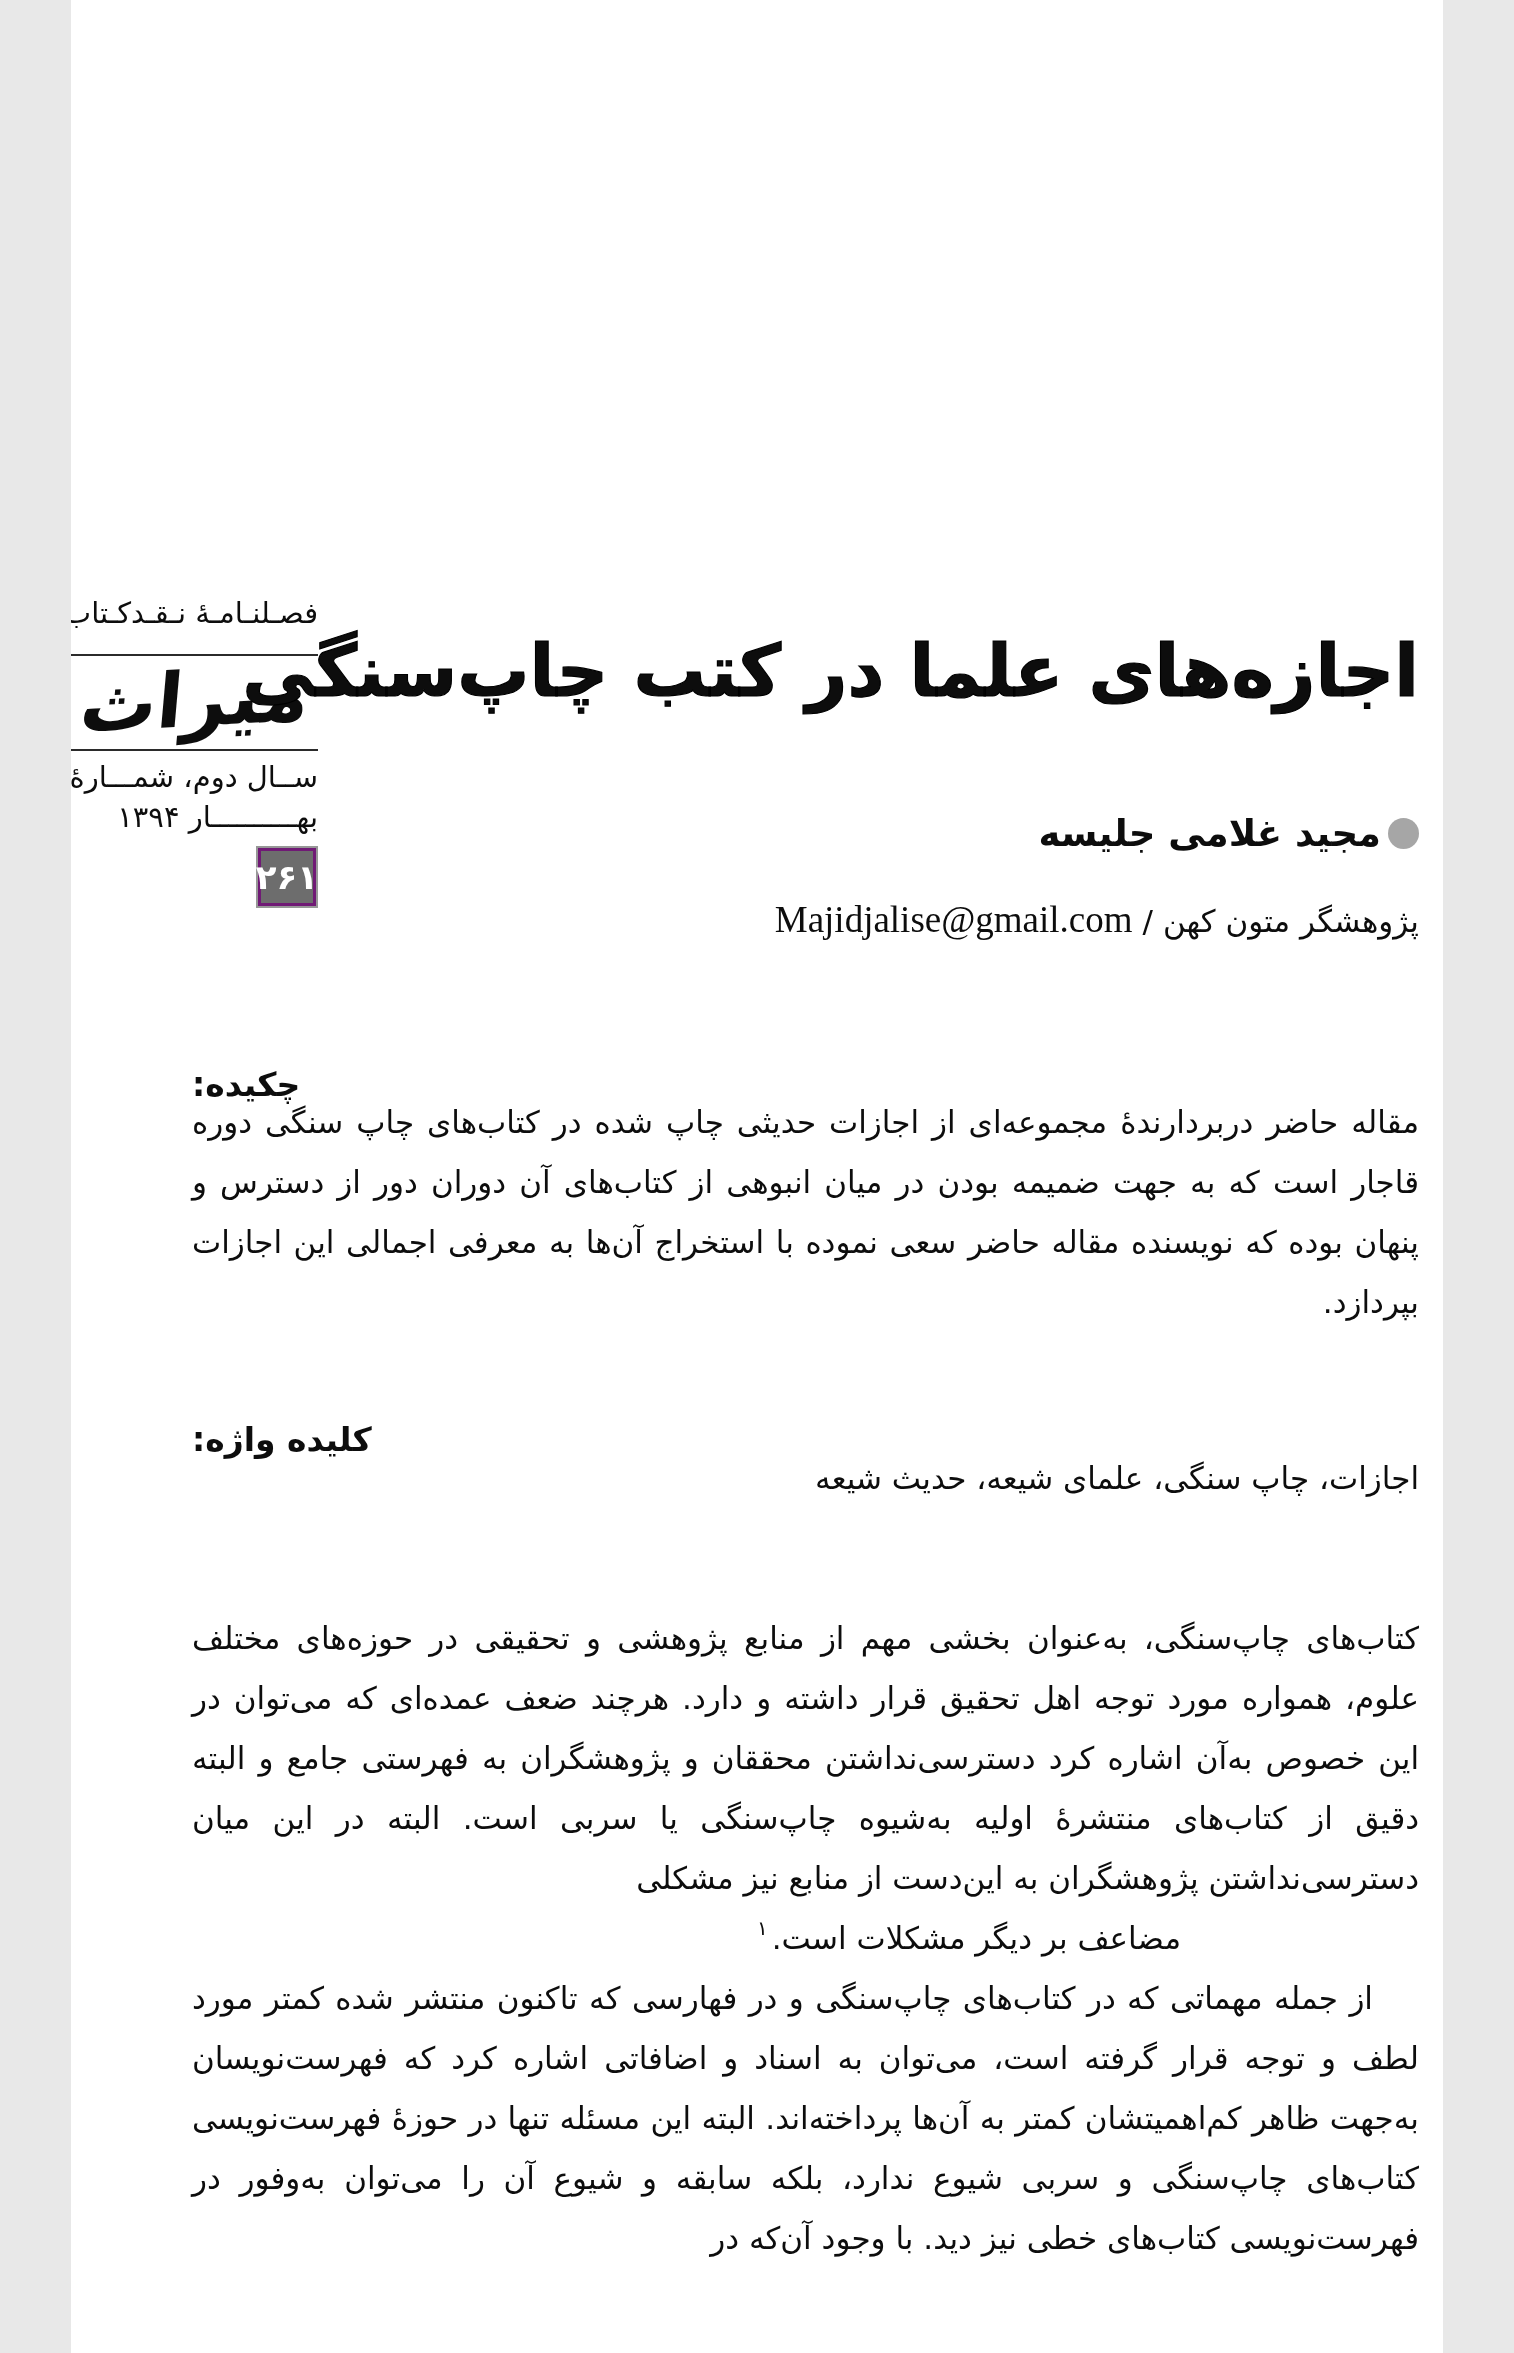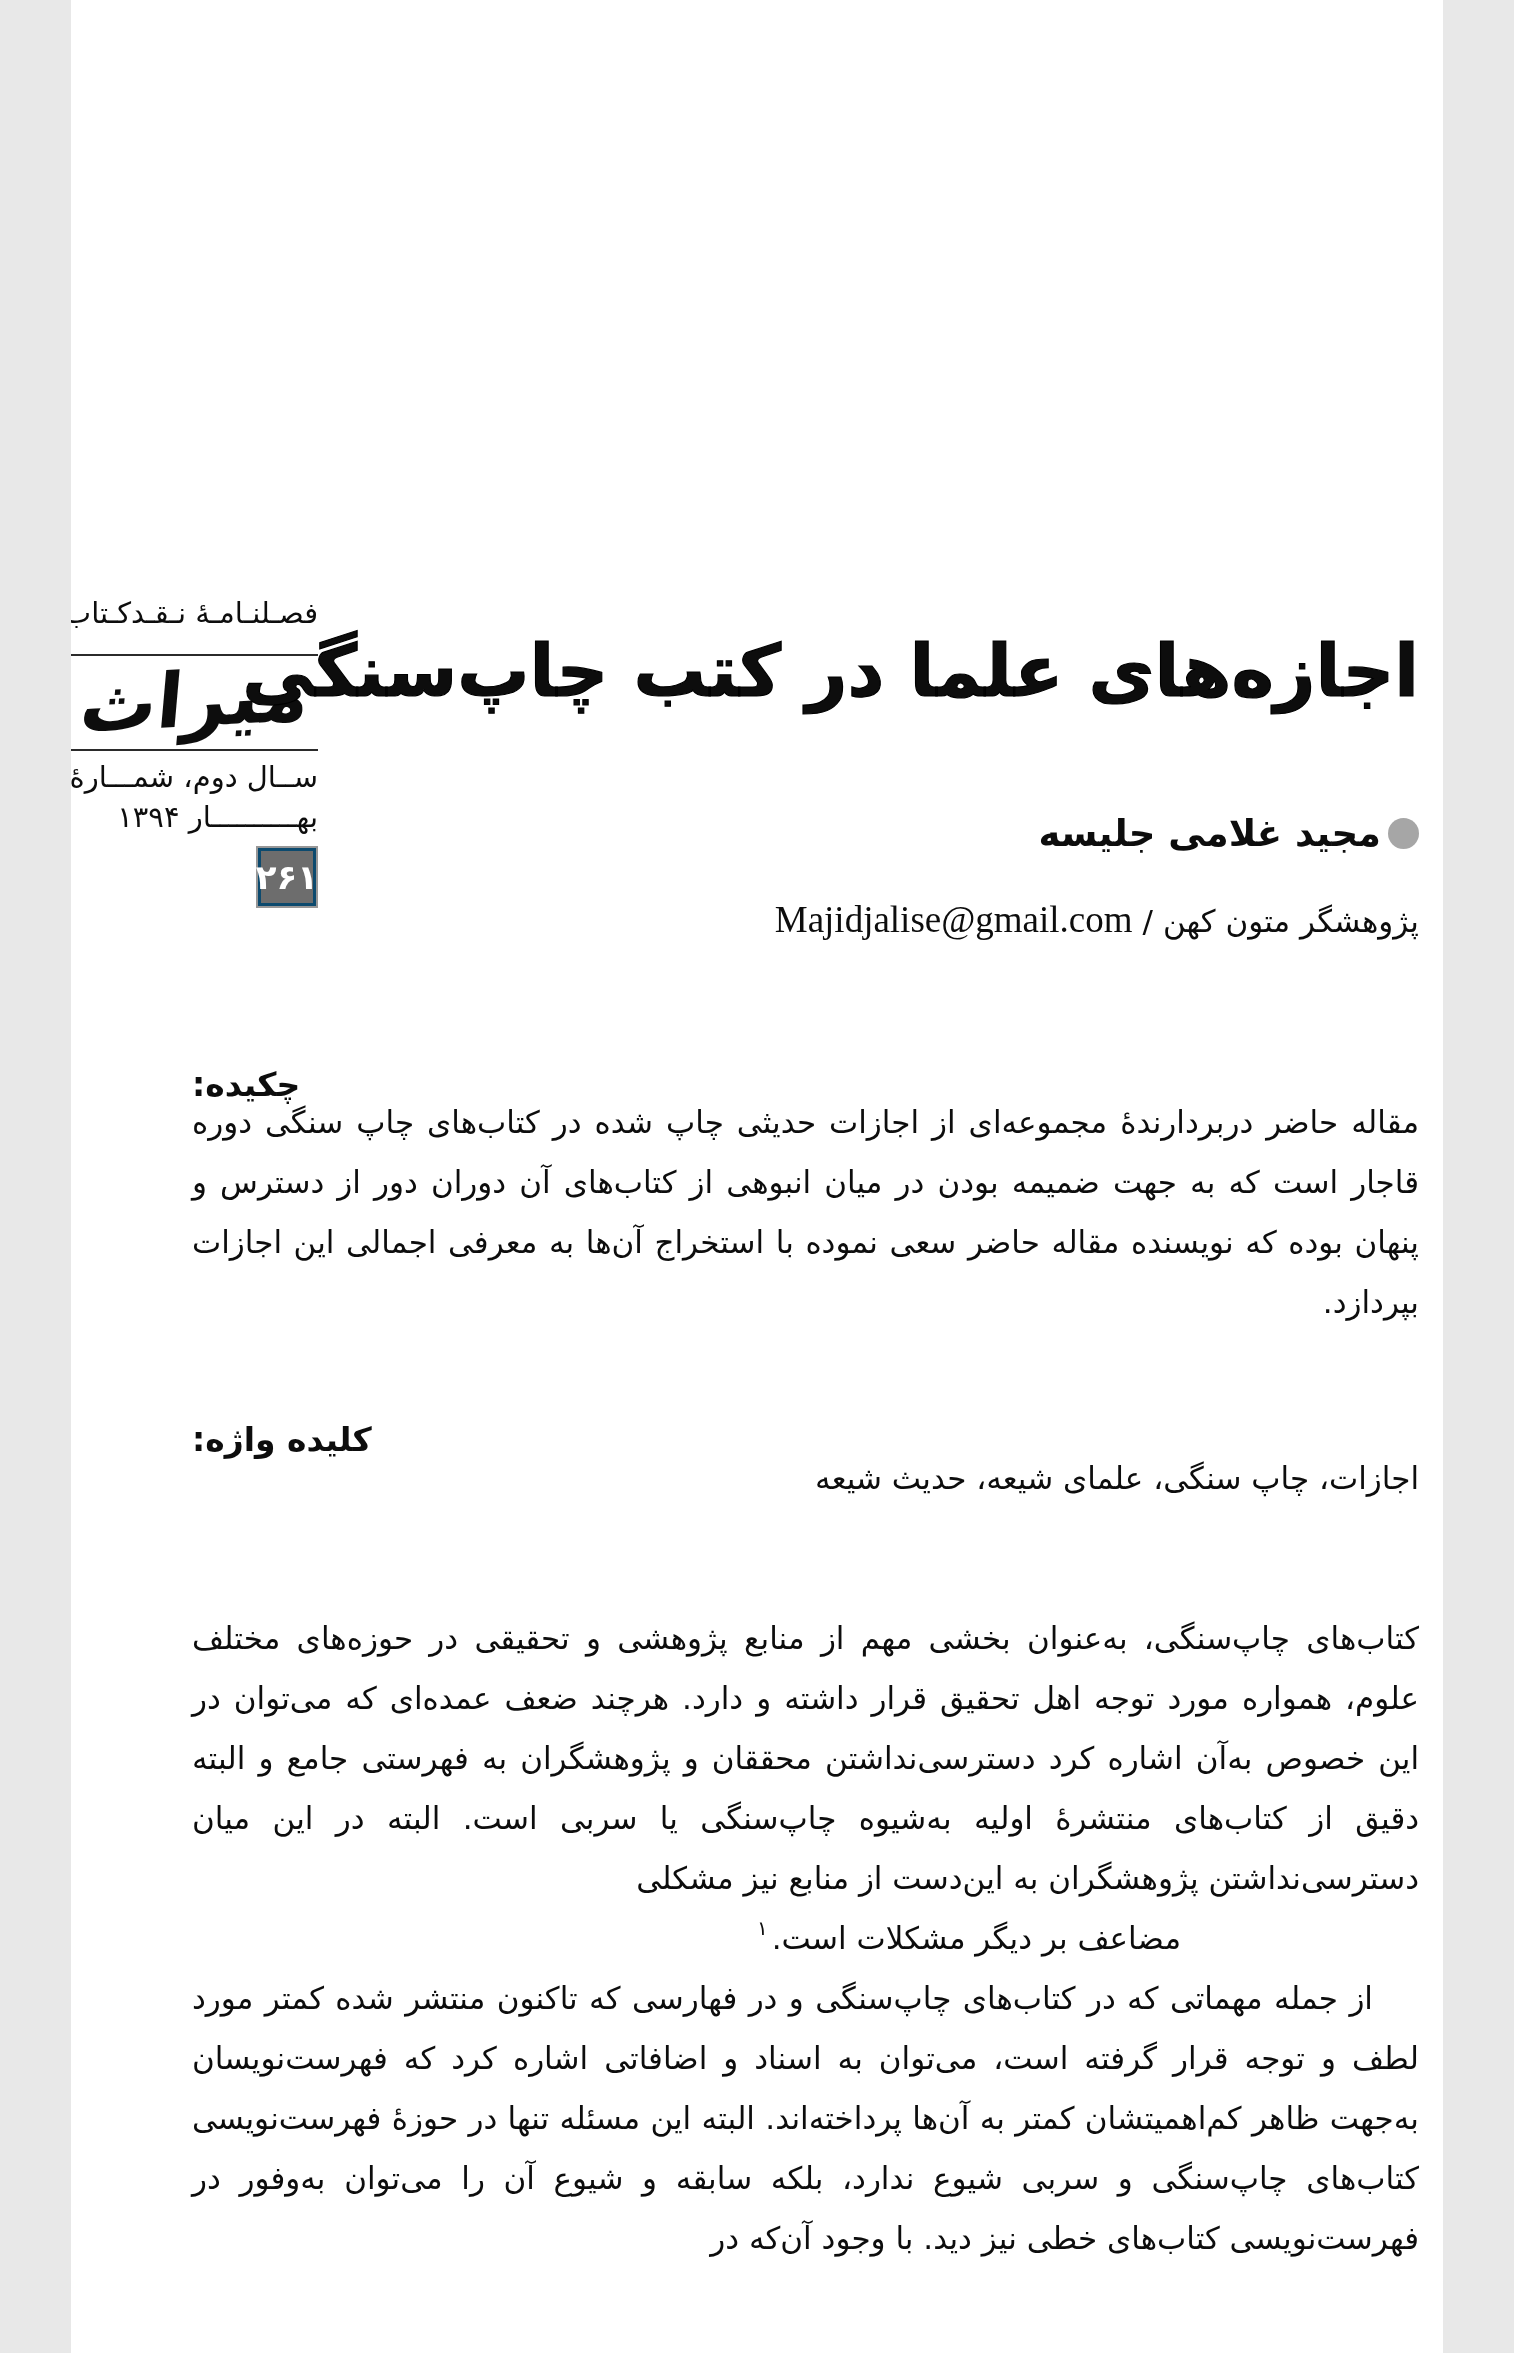--- a/index.html
+++ b/index.html
@@ -38,21 +38,21 @@
   .issue-line{
     position:absolute;right:0;width:100%;
     font-size:29px;text-align:right;white-space:nowrap;
   }
   .issue-line-1{top:172px;}
   .issue-line-2{top:212px;}
   .page-num-box{
     position:absolute;top:260px;right:2px;
     width:52px;height:52px;
     background:#6d6d6d;
-    border:3px solid #0c4a6e;
+    border:3px solid #701a75;
     box-shadow:0 0 0 2px #979797;
     display:flex;align-items:center;justify-content:center;
   }
   .page-num{
     color:#ffffff;font-size:34px;font-weight:bold;line-height:1;
   }
   
   .content{
     position:absolute;top:0;right:24px;width:1227px;height:2353px;
     direction:rtl;

